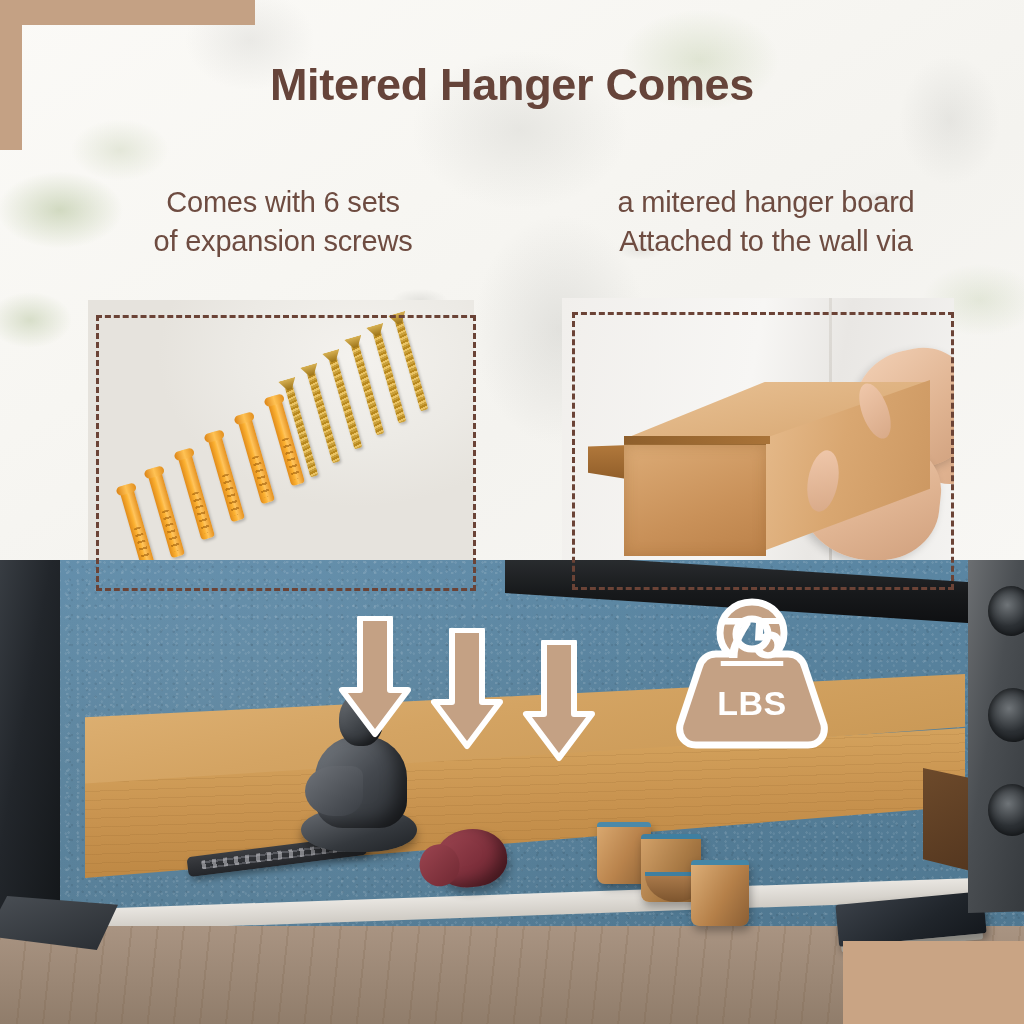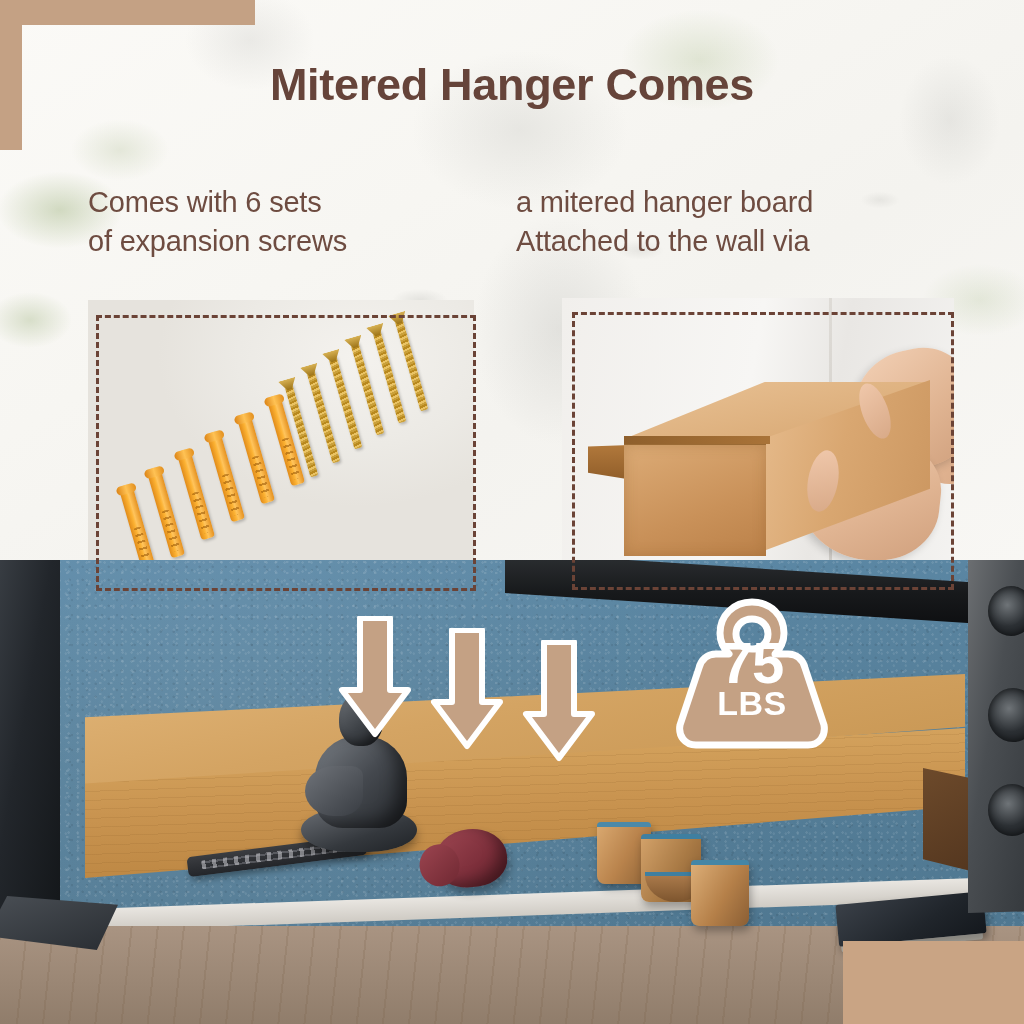--- a/index.html
+++ b/index.html
@@ -42,21 +42,21 @@
   .corner-br   { position:absolute; left:843px; top:941px; width:181px; height:83px; background:#c9a484; }
 
   
   .title {
     position:absolute; left:0; top:62px; width:1024px; text-align:center;
     font-size:45px; font-weight:bold; color:#66443a; letter-spacing:-0.3px;
     line-height:1.0;
   }
   .sub-col {
     position:absolute; top:183px; color:#6e4c41; font-size:29px; line-height:1.34;
-    letter-spacing:-0.2px;
+    text-align:center; letter-spacing:-0.2px;
   }
   .sub-left  { left:88px;  width:390px; }
   .sub-right { left:516px; width:500px; }
 
   
   .panel { position:absolute; overflow:hidden; }
   .panel-left  { left:88px;  top:300px; width:386px; height:282px; }
   .panel-right { left:562px; top:298px; width:392px; height:284px; }
 
   .dash-frame {
@@ -321,21 +321,21 @@
   .drv-2 { top:128px; width:50px; height:54px; }
   .drv-3 { top:224px; width:48px; height:52px; }
 
   
   .arrow { position:absolute; z-index:8; }
   .weight { position:absolute; z-index:8; }
   .weight-num {
     position:absolute; left:0; width:100%; text-align:center; color:#ffffff;
     font-weight:bold; font-family:"Liberation Sans", sans-serif;
   }
-  .w-75  { top:37px; font-size:58px; letter-spacing:-1px; }
+  .w-75  { top:12px; font-size:58px; letter-spacing:-1px;text-decoration:underline; }
   .w-lbs { top:92px; font-size:34px; letter-spacing:0.5px; }
 </style>
 </head>
 <body>
 
 <div id="stage">
 
   <div class="top-bg"></div>
 
   <div class="corner-tl-h"></div>

